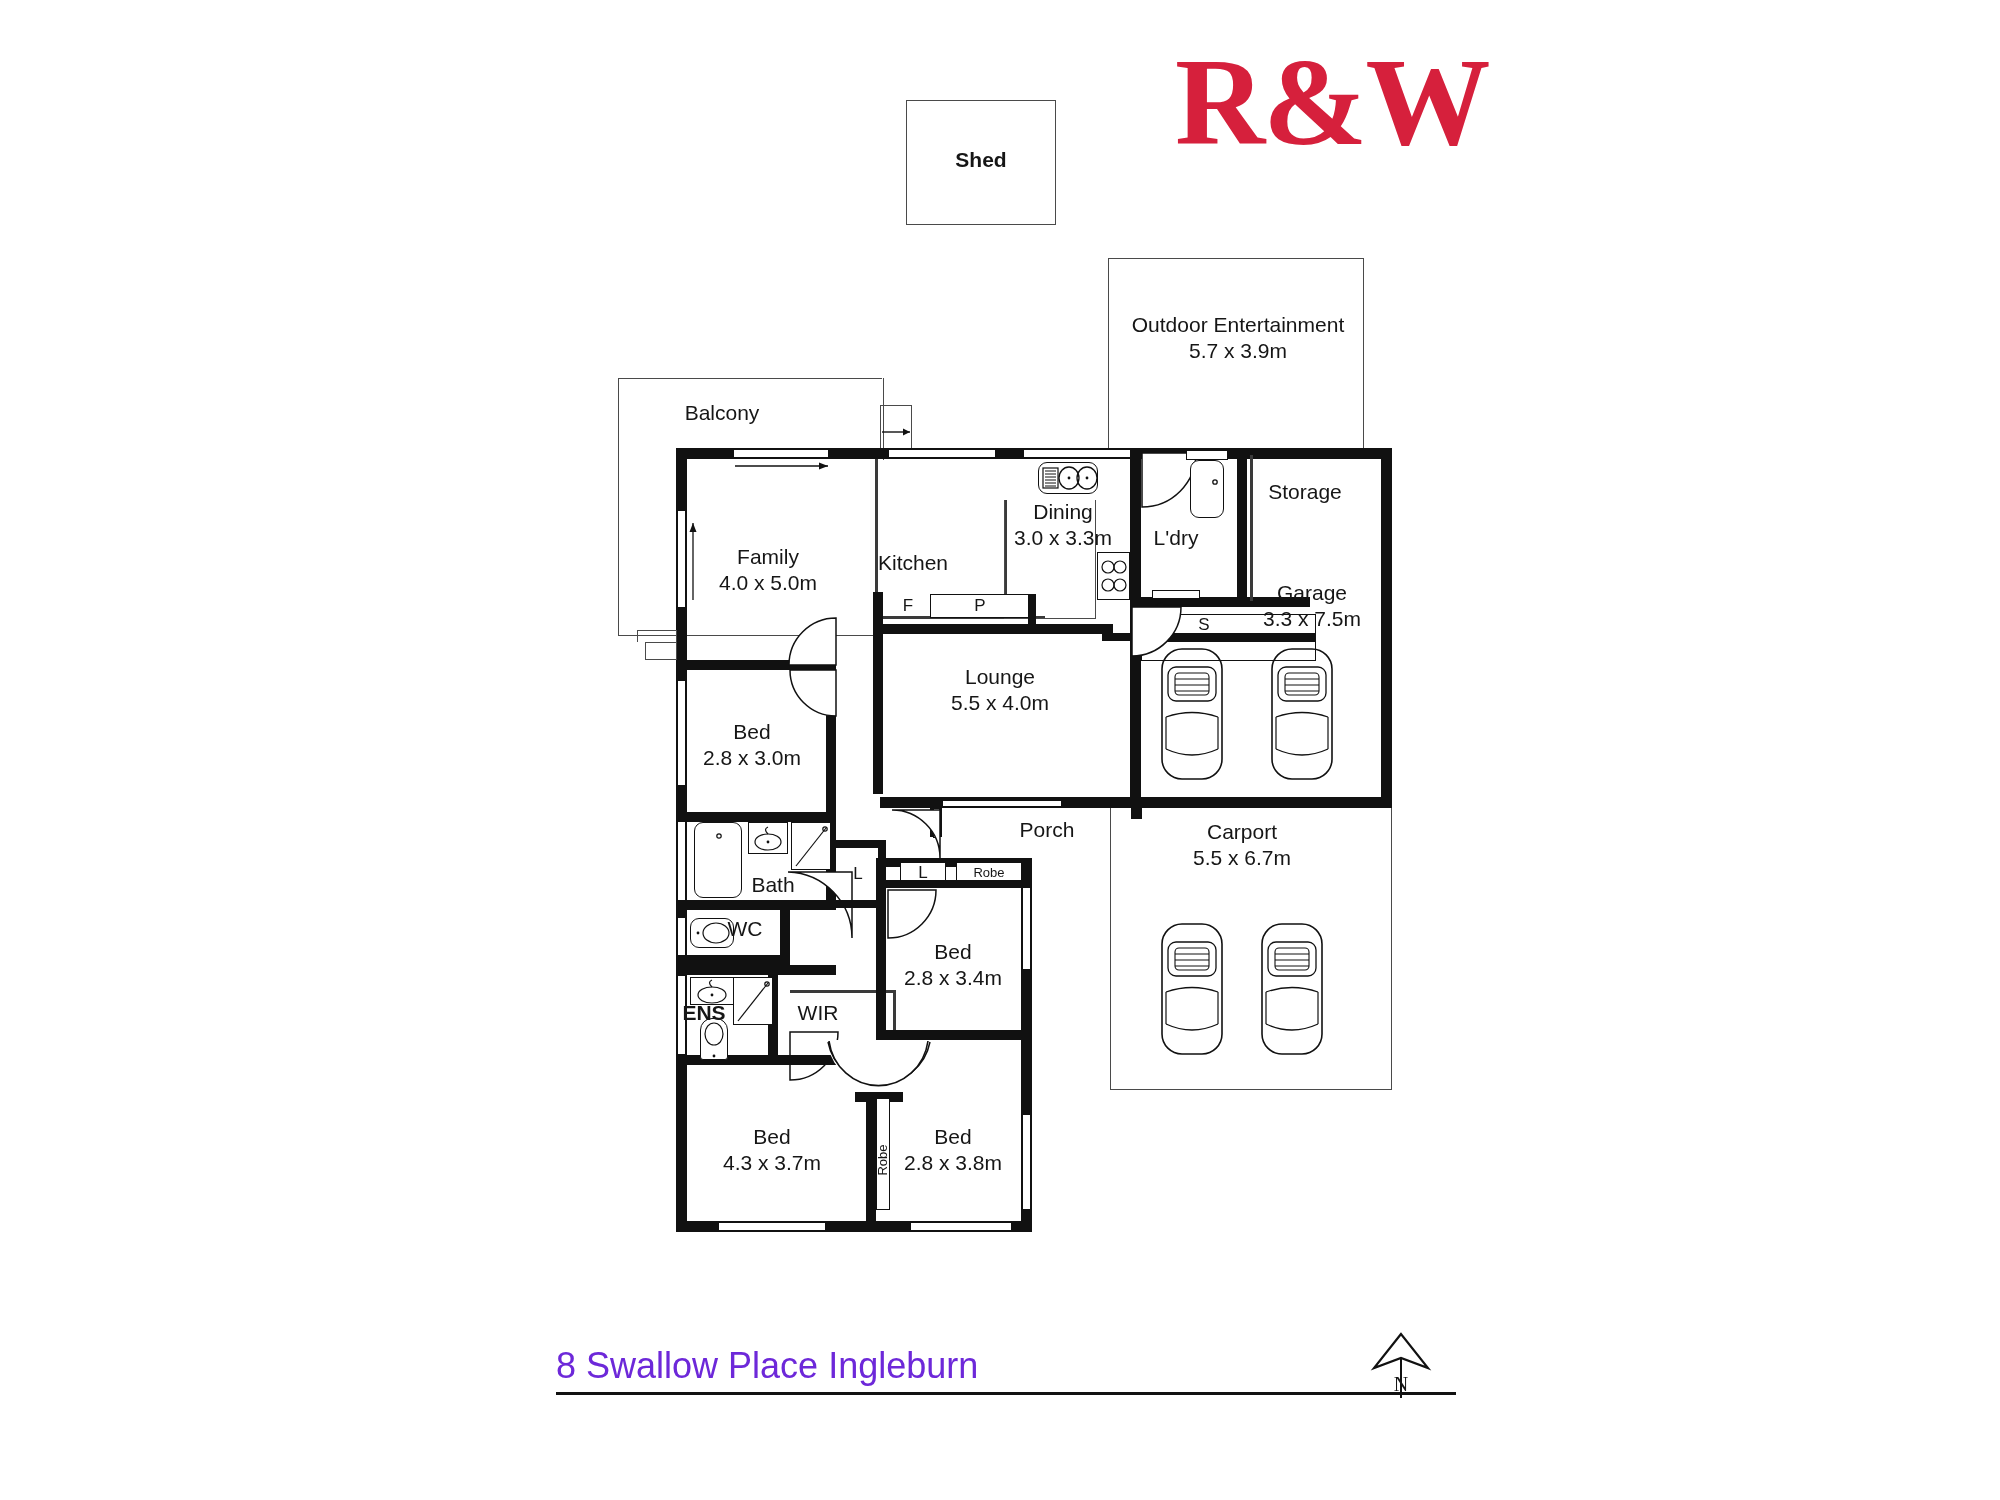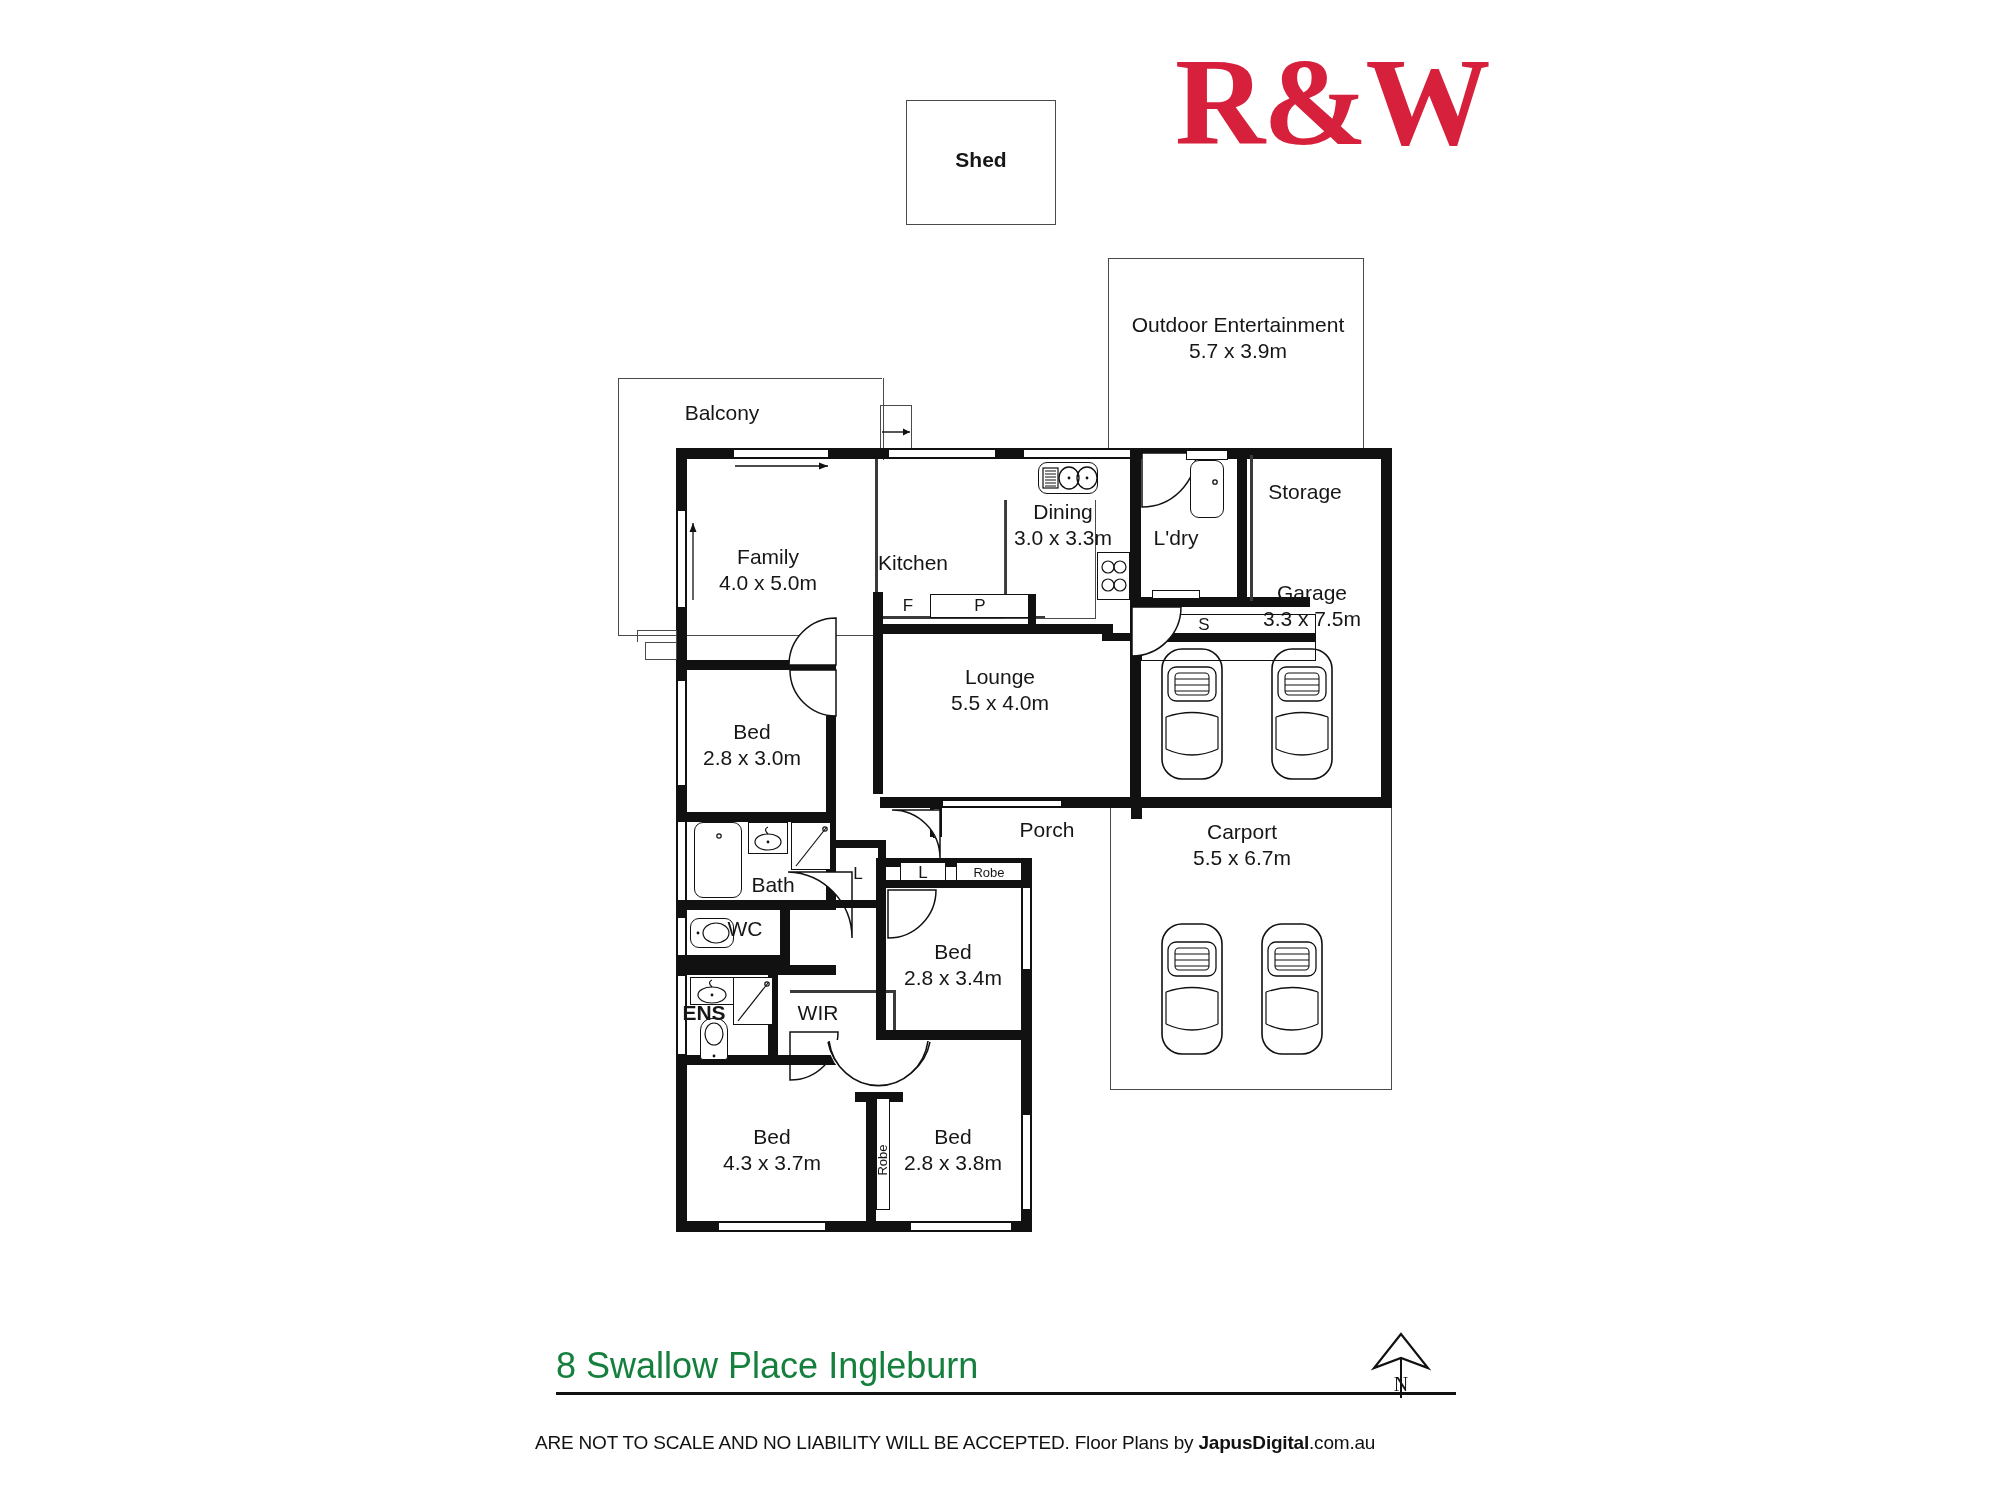--- a/index.html
+++ b/index.html
@@ -11,21 +11,21 @@
   .small{font-size:17px;}
   .tiny{font-size:13px;}
   .wall{position:absolute;background:#111;}
   .thin{position:absolute;background:#3a3a3a;}
   .outl{position:absolute;border:1.6px solid #4a4a4a;box-sizing:border-box;}
   .win{position:absolute;border:1.5px solid #111;background:#fff;box-sizing:border-box;}
   .fix{position:absolute;border:1.6px solid #111;background:#fff;box-sizing:border-box;}
   .fixr{border-radius:9px;}
   svg{overflow:visible;}
   #logo{position:absolute;color:#d6203c;font-family:"Liberation Serif",serif;font-weight:700;letter-spacing:-2px;}
-  #addr{position:absolute;font-size:36px;font-family:"Liberation Sans",sans-serif;color:#15803d;white-space:nowrap;}
+  #addr{position:absolute;font-size:36px;font-family:"Liberation Sans",sans-serif;color:#6d28d9;white-space:nowrap;}
   #rule{position:absolute;background:#111;}
   .disc{position:absolute;font-size:19px;font-family:"Liberation Sans",sans-serif;color:#111;white-space:nowrap;letter-spacing:-0.2px;}
   .disc b{font-weight:700;}
 </style>
 </head>
 <body>
 
 <div id="stage">
 
   <div id="logo" style="left:1175px;top:40px;font-size:125px;line-height:1;">R&amp;W</div>
@@ -371,23 +371,20 @@
   <div class="lbl rm" style="left:953px;top:1150px;">
     <span>Bed</span>
     <span class="dim">2.8 x 3.8m</span>
   </div>
 
   <div class="outl" style="left:645px;top:642px;width:32px;height:18px;"></div>
   <div class="outl" style="left:637px;top:630px;width:40px;height:12px;border-bottom:none;"></div>
 
   <div id="addr" style="left:556px;top:1345px;">8 Swallow Place Ingleburn</div>
   <div id="rule" style="left:556px;top:1392px;width:900px;height:3px;"></div>
-  <div class="disc" style="left:535px;top:1432px;">
-    <span>ARE NOT TO SCALE AND NO LIABILITY WILL BE ACCEPTED. Floor Plans by </span><b>JapusDigital</b><span>.com.au</span>
-  </div>
 
   <svg style="position:absolute;left:1366px;top:1328px;width:70px;height:76px;">
     <path d="M35 6 L8 40 L35 30 L62 40 Z" fill="none" stroke="#111" stroke-width="2.2"></path>
     <line x1="35" y1="30" x2="35" y2="70" stroke="#111" stroke-width="2"></line>
   </svg>
   <div class="lbl" style="left:1401px;top:1384px;font-size:20px;font-family:'Liberation Serif',serif;"><span>N</span></div>
 
 </div>
 
 </body></html>

